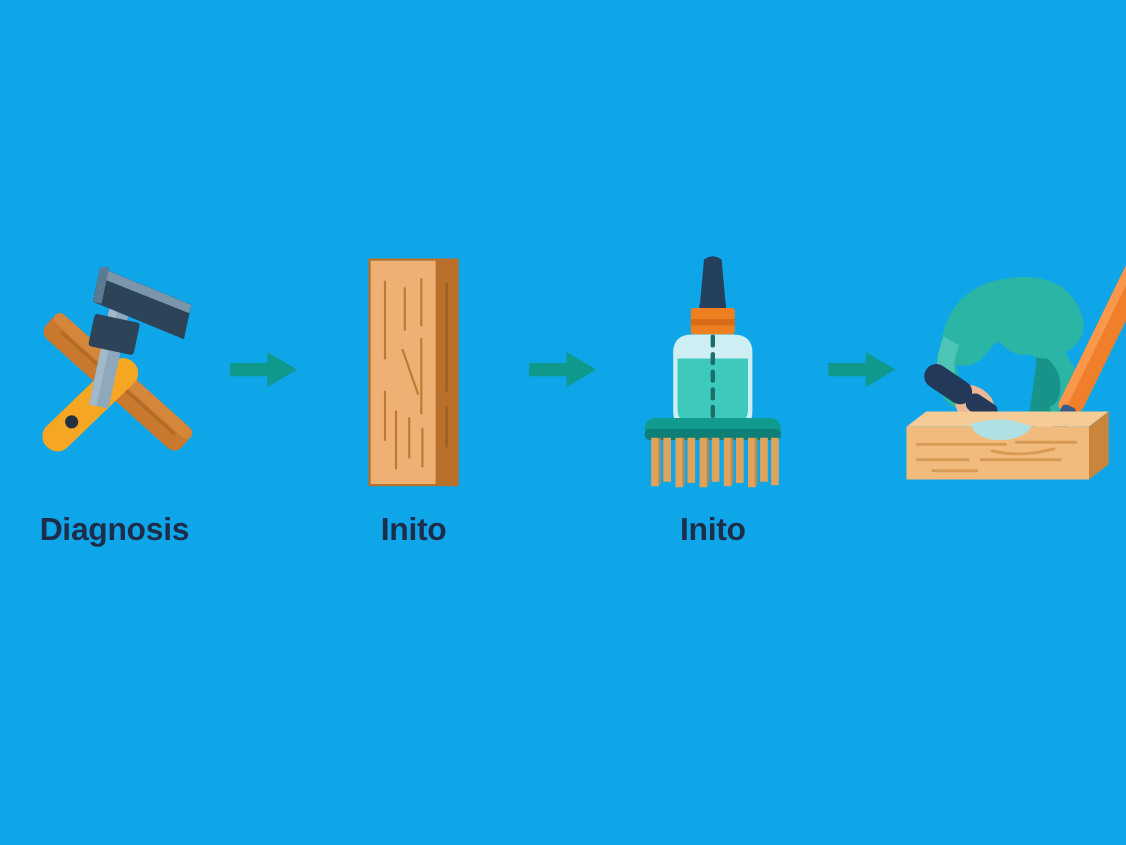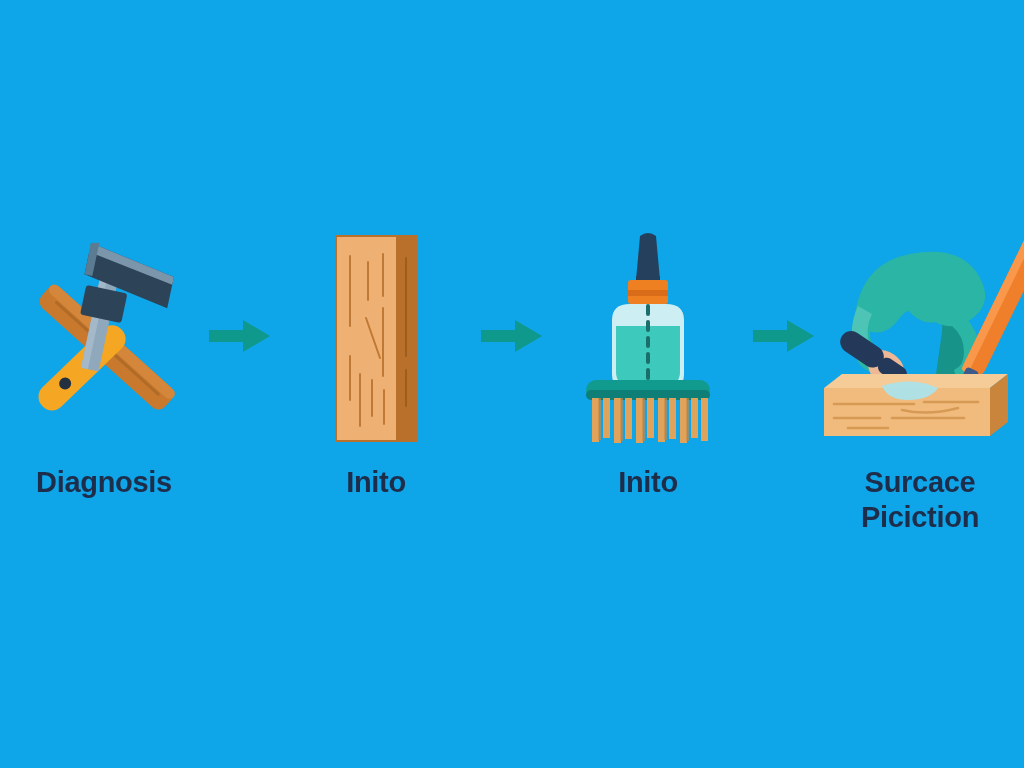--- a/index.html
+++ b/index.html
@@ -248,20 +248,16 @@
             <line x1="106" y1="174" x2="160" y2="174"></line>
             <line x1="16" y1="190" x2="62" y2="190"></line>
             <line x1="74" y1="190" x2="146" y2="190"></line>
             <path d="M84 182 q26 6 56 -2"></path>
             <line x1="30" y1="200" x2="70" y2="200"></line>
           </g>
 
           <path d="M64 158 q30 -10 56 2 q-8 12 -30 12 q-20 0 -26 -14 z" fill="#a9e3ec" opacity="0.92"></path>
         </svg>
       </div>
-      <div class="label">
-        <span>Surcace</span><br>
-        <span>Piciction</span>
-      </div>
     </div>
 
   </div>
 </div>
 
 </body></html>

